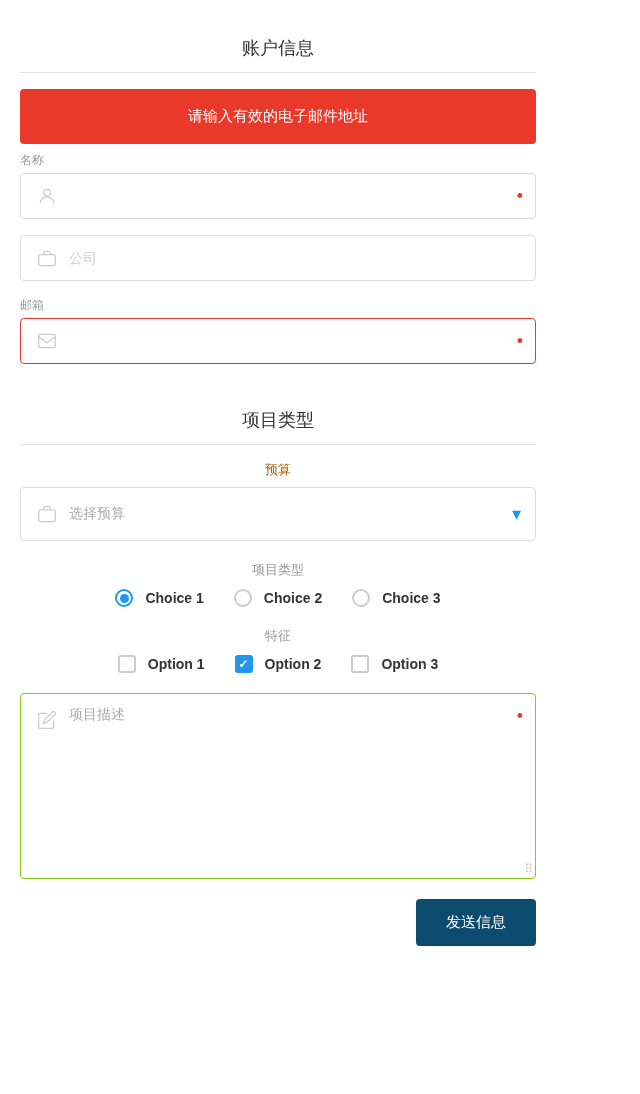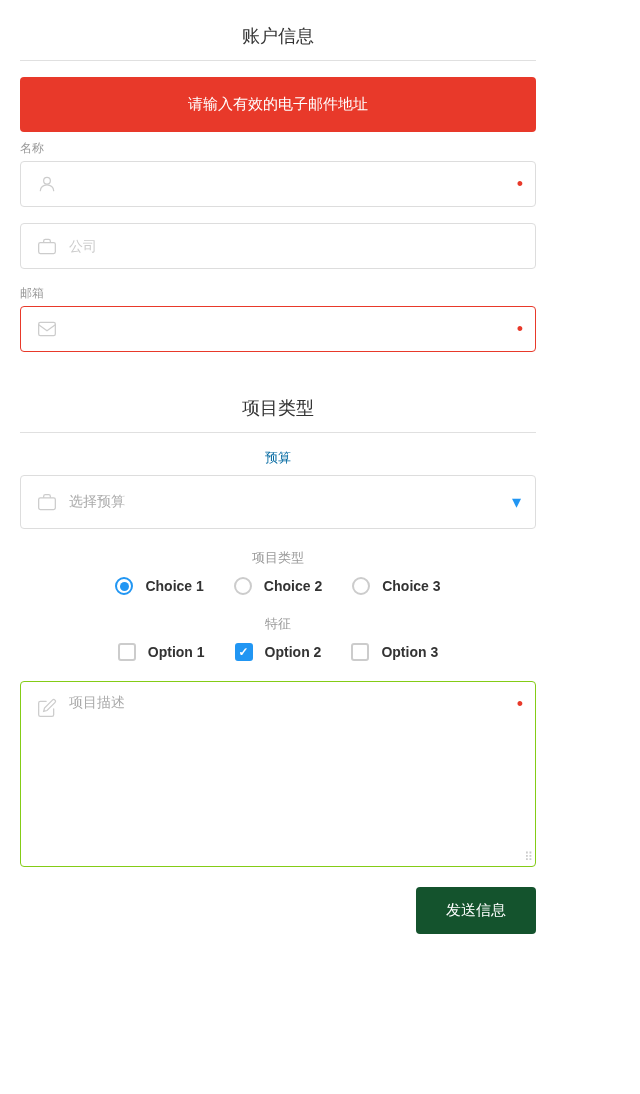--- a/index.html
+++ b/index.html
@@ -6,21 +6,21 @@
     body {
       font-family: "PingFang SC", "Microsoft YaHei", sans-serif;
       background: #fff;
       width: 640px;
       min-height: 1094px;
       color: #333;
     }
 
     .page-container {
       width: 556px;
-      padding: 0 20px 40px 20px;
+      padding: 12px 20px 40px 20px;
     }
 
     
     .section-title {
       text-align: center;
       font-size: 18px;
       color: #333;
       padding: 24px 0 12px 0;
       font-weight: normal;
     }
@@ -105,21 +105,21 @@
 
     
     .section2 {
       margin-top: 20px;
     }
 
     
     .dropdown-label {
       text-align: center;
       font-size: 13px;
-      color: #0369a1;
+      color: #a16207;
       margin-bottom: 8px;
     }
 
     .dropdown-wrapper {
       display: flex;
       align-items: center;
       border: 1px solid #ddd;
       border-radius: 4px;
       padding: 14px 14px;
       margin-bottom: 20px;
@@ -266,21 +266,21 @@
     }
 
     
     .submit-row {
       display: flex;
       justify-content: flex-end;
       margin-top: 10px;
     }
 
     .submit-btn {
-      background: #14532d;
+      background: #0c4a6e;
       color: #fff;
       border: none;
       border-radius: 4px;
       padding: 14px 30px;
       font-size: 15px;
       cursor: pointer;
       font-family: inherit;
     }
 
     

